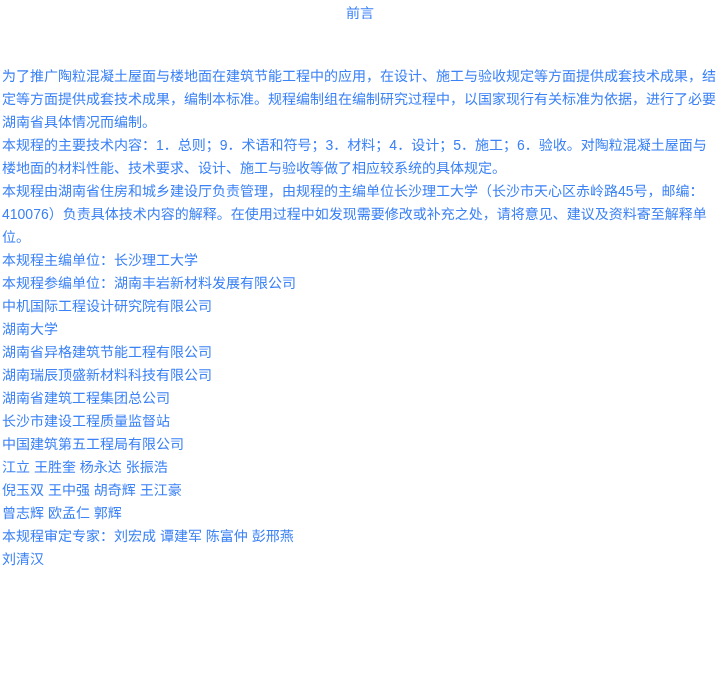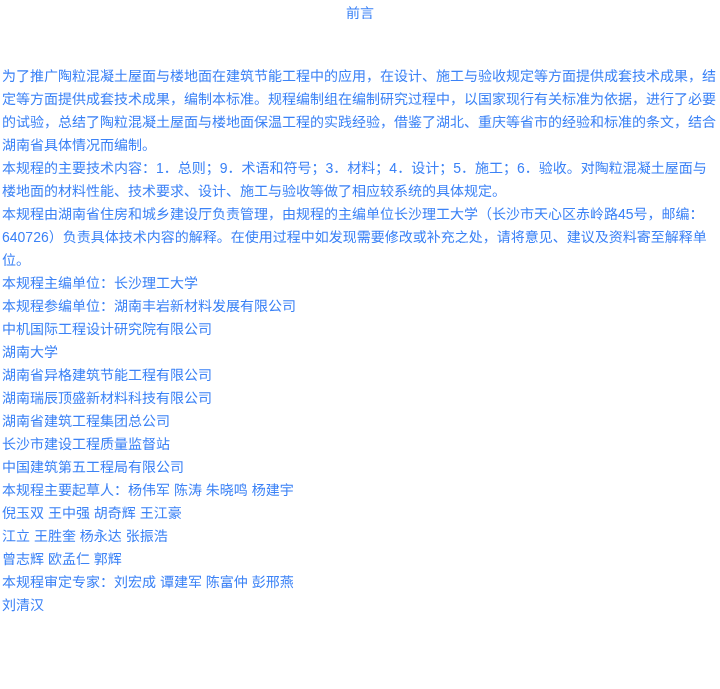--- a/index.html
+++ b/index.html
@@ -42,36 +42,34 @@
   }
 </style>
 </head>
 <body>
 
 <div class="page">
   <h1 class="doc-title">前言</h1>
   <div class="doc-body">
     <div class="doc-line">为了推广陶粒混凝土屋面与楼地面在建筑节能工程中的应用，在设计、施工与验收规定等方面提供成套技术成果，结</div>
     <div class="doc-line">定等方面提供成套技术成果，编制本标准。规程编制组在编制研究过程中，以国家现行有关标准为依据，进行了必要</div>
-    <div class="doc-line">的试验，总结了陶粒混凝土屋面与楼地面保温工程的实践经验，借鉴了湖北、重庆等省市的经验和标准的条文，结合</div>
     <div class="doc-line">湖南省具体情况而编制。</div>
     <div class="doc-line">本规程的主要技术内容：1．总则；9．术语和符号；3．材料；4．设计；5．施工；6．验收。对陶粒混凝土屋面与</div>
     <div class="doc-line">楼地面的材料性能、技术要求、设计、施工与验收等做了相应较系统的具体规定。</div>
     <div class="doc-line">本规程由湖南省住房和城乡建设厅负责管理，由规程的主编单位长沙理工大学（长沙市天心区赤岭路45号，邮编：</div>
-    <div class="doc-line">640726）负责具体技术内容的解释。在使用过程中如发现需要修改或补充之处，请将意见、建议及资料寄至解释单</div>
+    <div class="doc-line">410076）负责具体技术内容的解释。在使用过程中如发现需要修改或补充之处，请将意见、建议及资料寄至解释单</div>
     <div class="doc-line">位。</div>
     <div class="doc-line">本规程主编单位：长沙理工大学</div>
     <div class="doc-line">本规程参编单位：湖南丰岩新材料发展有限公司</div>
     <div class="doc-line">中机国际工程设计研究院有限公司</div>
     <div class="doc-line">湖南大学</div>
     <div class="doc-line">湖南省异格建筑节能工程有限公司</div>
     <div class="doc-line">湖南瑞辰顶盛新材料科技有限公司</div>
     <div class="doc-line">湖南省建筑工程集团总公司</div>
     <div class="doc-line">长沙市建设工程质量监督站</div>
     <div class="doc-line">中国建筑第五工程局有限公司</div>
-    <div class="doc-line">本规程主要起草人：杨伟军 陈涛 朱晓鸣 杨建宇</div>
+    <div class="doc-line">江立 王胜奎 杨永达 张振浩</div>
     <div class="doc-line">倪玉双 王中强 胡奇辉 王江豪</div>
-    <div class="doc-line">江立 王胜奎 杨永达 张振浩</div>
     <div class="doc-line">曾志辉 欧孟仁 郭辉</div>
     <div class="doc-line">本规程审定专家：刘宏成 谭建军 陈富仲 彭邢燕</div>
     <div class="doc-line">刘清汉</div>
   </div>
 </div>
 
 </body></html>

